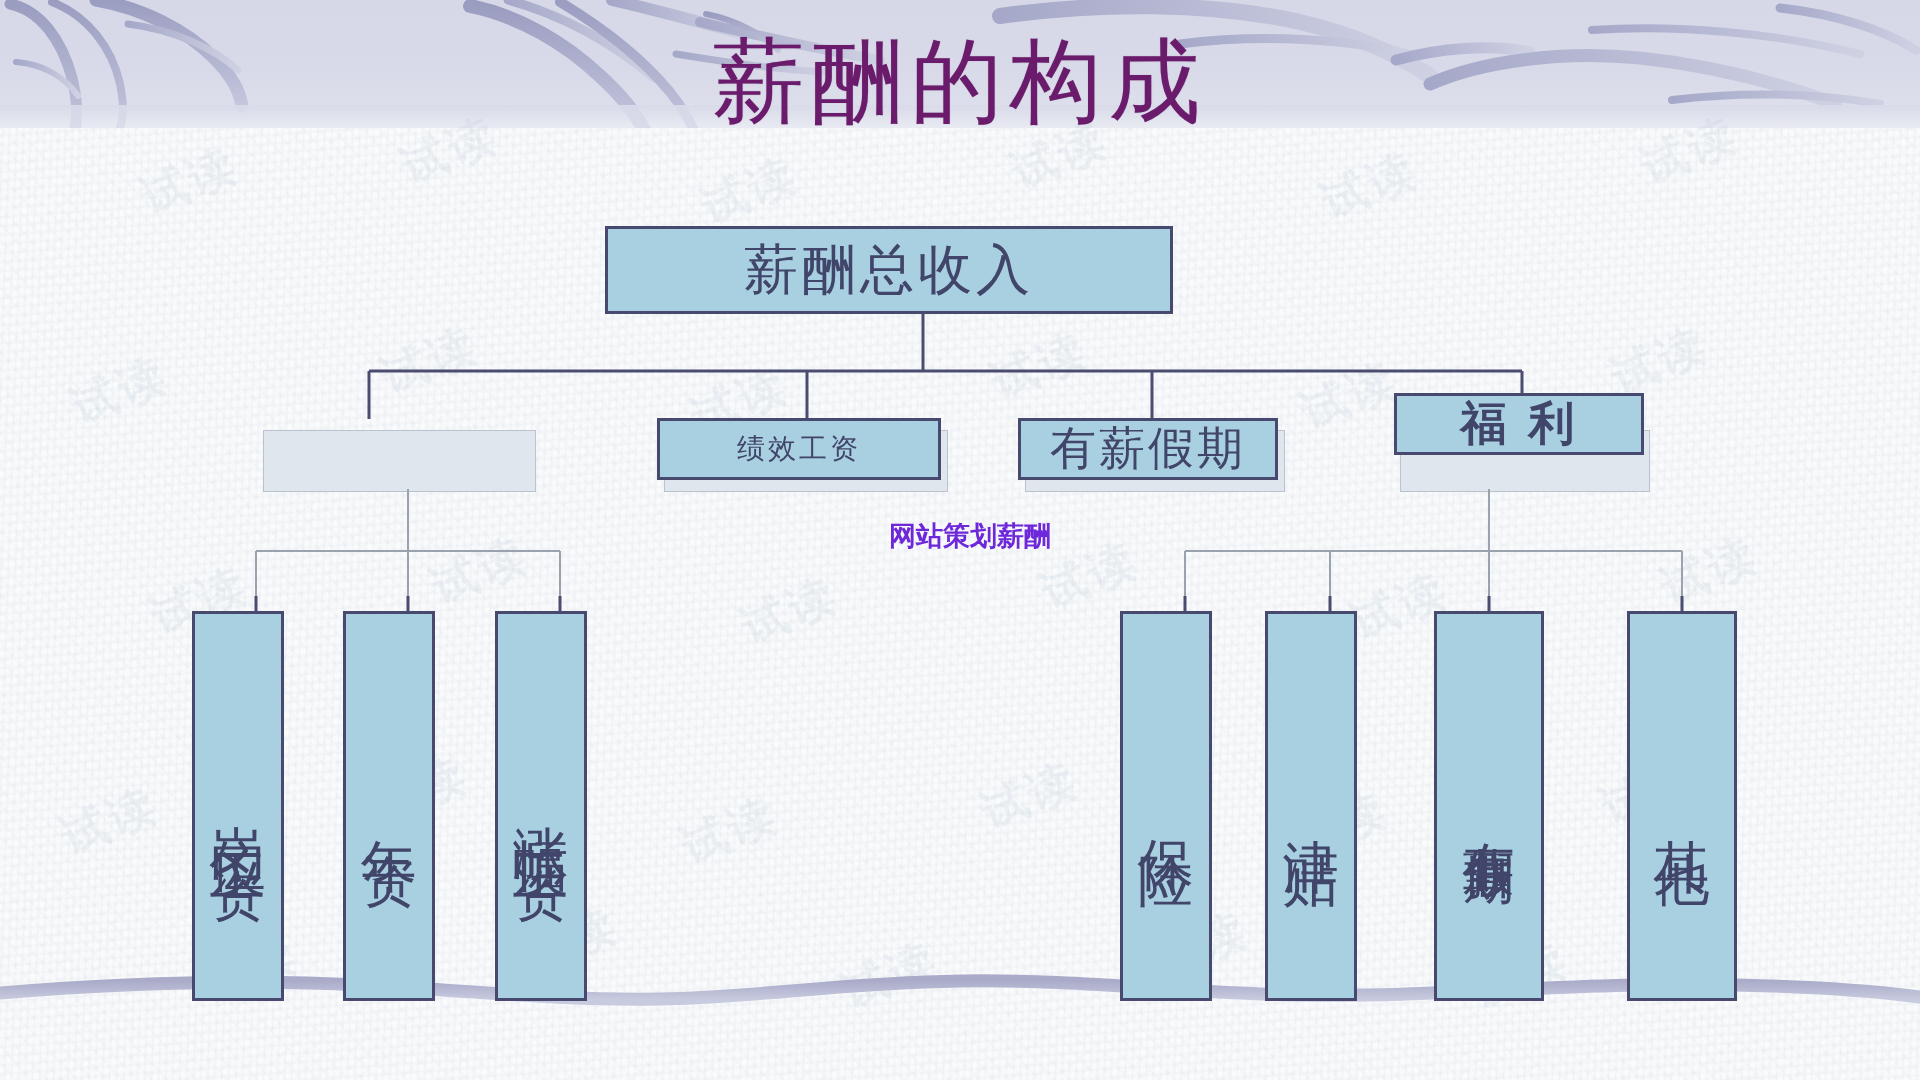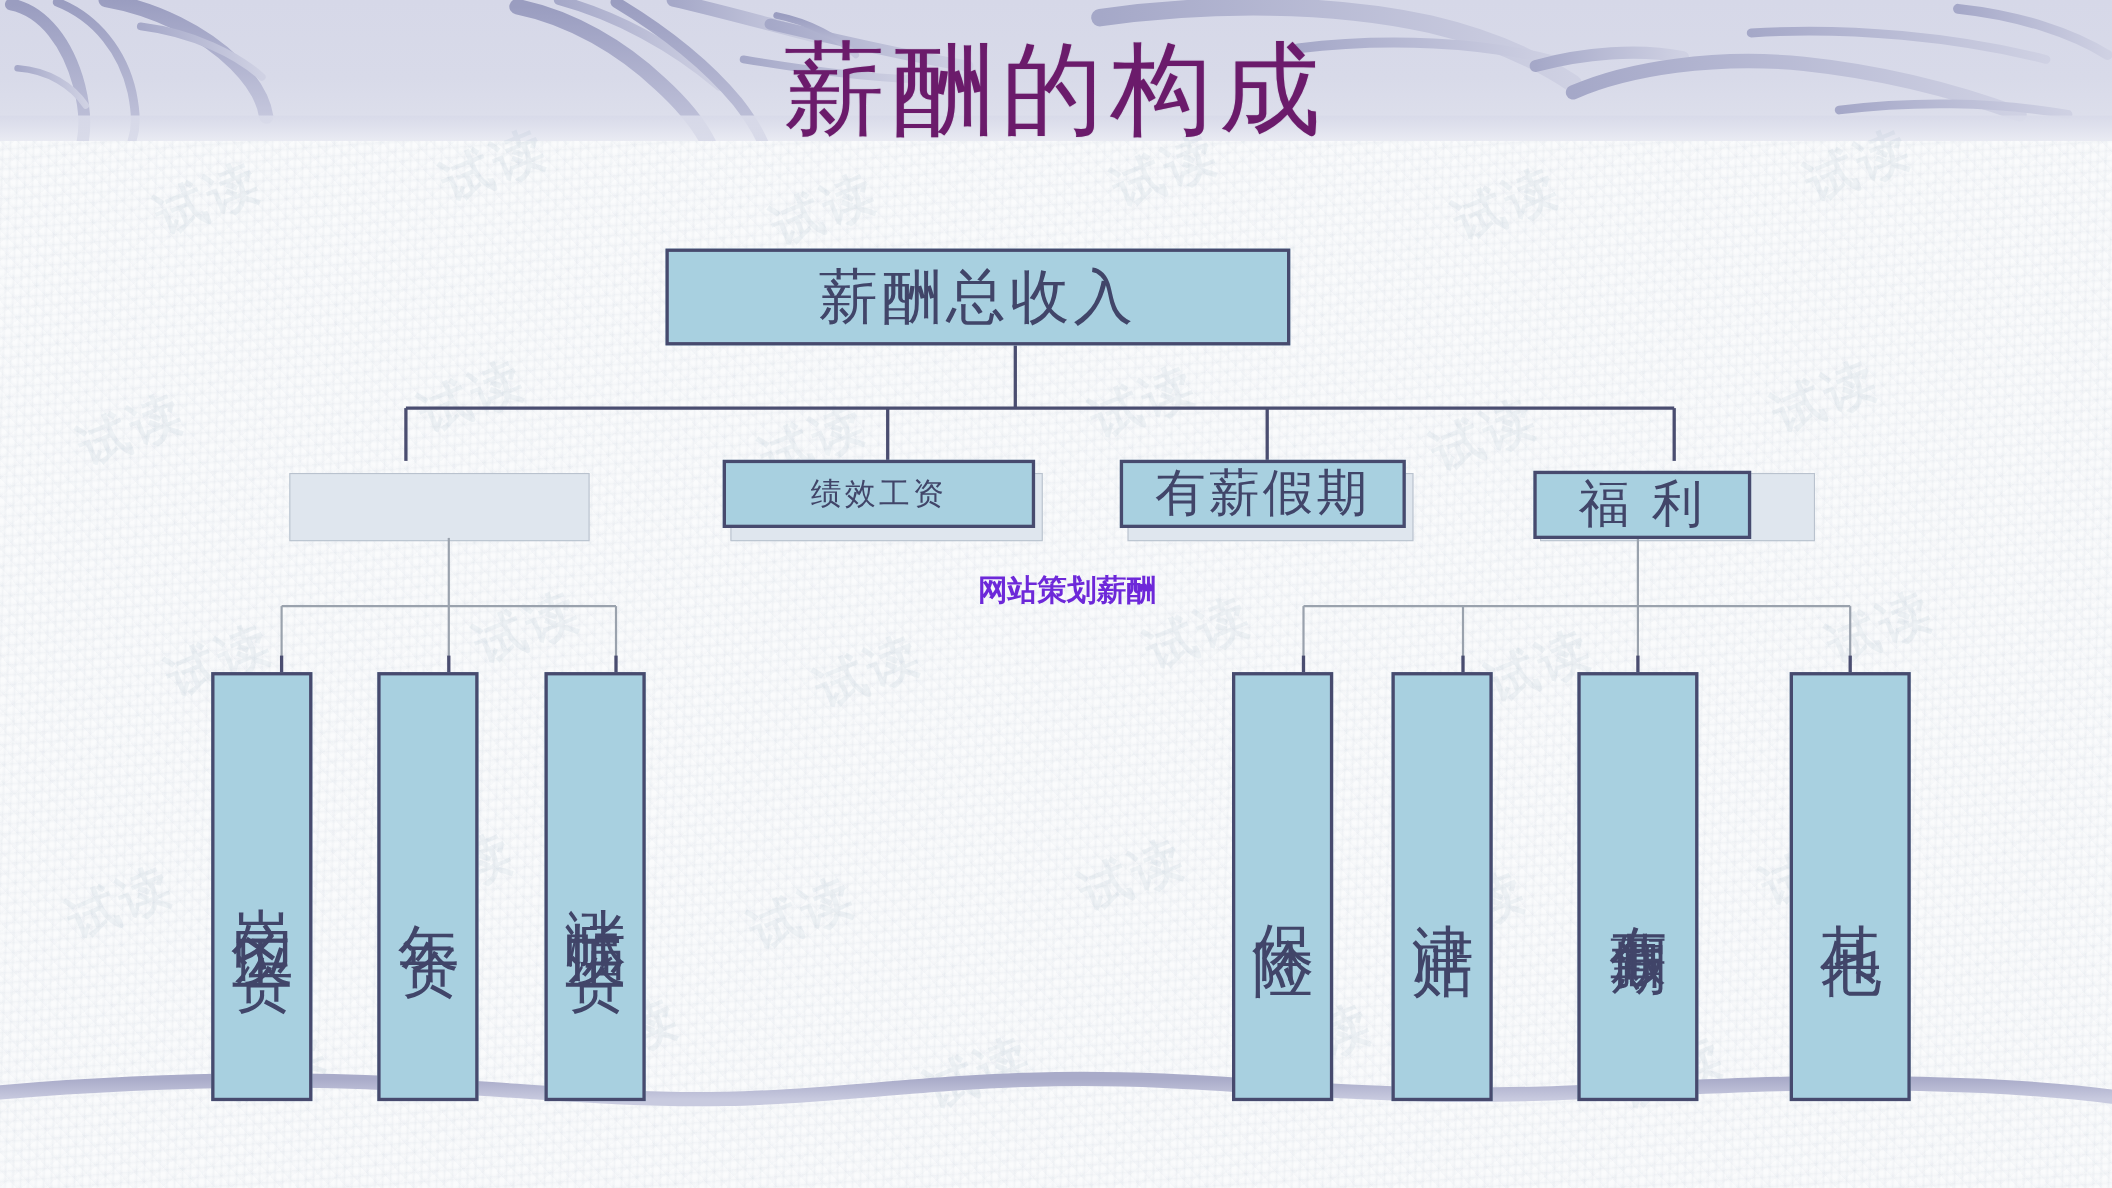--- a/index.html
+++ b/index.html
@@ -298,21 +298,21 @@
 
 
   <div class="node node-l2 narrow" style="left:657px; top:418px; width:284px;">
     <span class="node-label">绩效工资</span>
   </div>
 
   <div class="node node-l2" style="left:1018px; top:418px; width:260px;">
     <span class="node-label">有薪假期</span>
   </div>
 
-  <div class="node node-l2" style="left:1394px; top:428px; width:198px;">
+  <div class="node node-l2" style="left:1394px; top:393px; width:250px;font-weight:bold;">
     <span class="node-label">福  利</span>
   </div>
 
   <div class="node node-l3" style="left:192px; top:611px; width:92px; height:390px;">
     <span class="node-label">岗位工资</span>
   </div>
 
   <div class="node node-l3" style="left:343px; top:611px; width:92px; height:390px;">
     <span class="node-label">年资</span>
   </div>

